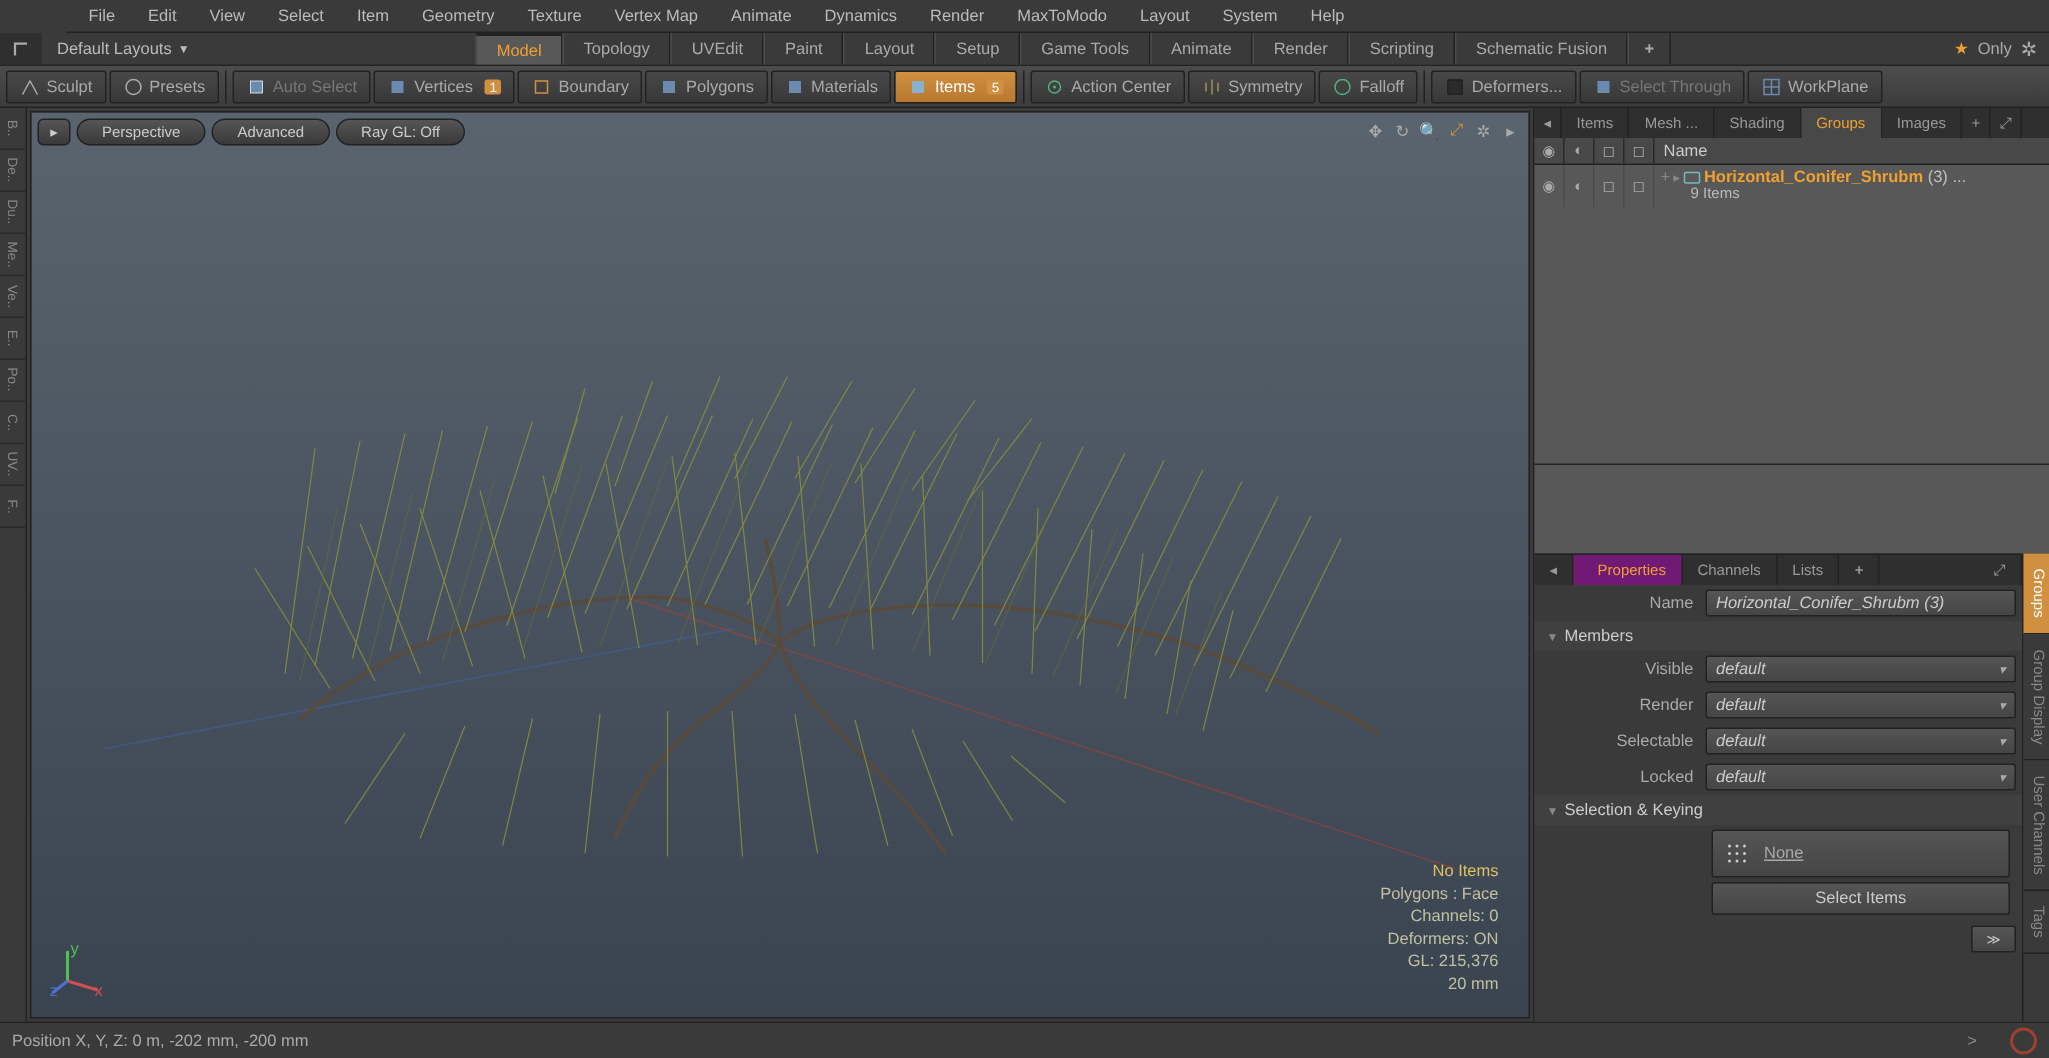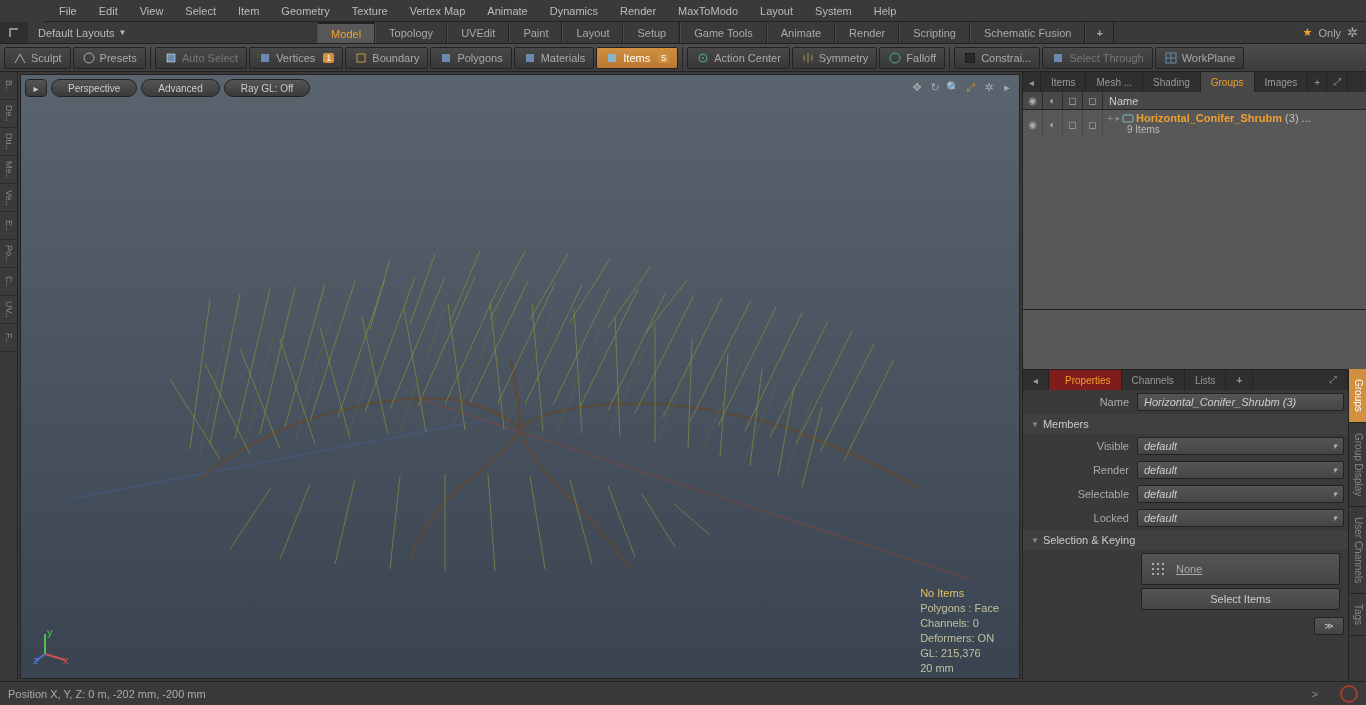--- a/index.html
+++ b/index.html
@@ -35,21 +35,21 @@
 .leftgutter { width:18px; background:#3a3a3a; border-right:1px solid #222; display:flex; flex-direction:column; }
 .leftgutter .vbtn { height:28px; display:flex; align-items:center; justify-content:center; font-size:9px; color:#888; border-bottom:1px solid #2a2a2a; writing-mode:vertical-rl; text-orientation:mixed; cursor:default; }
 
 
 .viewport { flex:1; position:relative; background:linear-gradient(#5a646e 0%, #4a5460 50%, #3a4450 100%); border:1px solid #222; margin:2px; }
 .vp-top { position:absolute; top:4px; left:4px; display:flex; gap:4px; }
 .pill { height:18px; padding:0 16px; display:flex; align-items:center; background:linear-gradient(#555,#3a3a3a); border-radius:9px; border:1px solid #222; color:#ccc; font-size:10px; cursor:default; }
 .pill.small { padding:0 6px; width:22px; justify-content:center; border-radius:4px; }
 .vp-topr { position:absolute; top:4px; right:4px; display:flex; gap:2px; }
 .vp-topr .icon { width:16px; height:16px; display:flex; align-items:center; justify-content:center; color:#aaa; cursor:default; }
-.statusoverlay { position:absolute; bottom:2px; right:20px; text-align:left; color:#c0c0a0; font-size:11px; line-height:15px; }
+.statusoverlay { position:absolute; bottom:14px; right:20px; text-align:right; color:#c0c0a0; font-size:11px; line-height:15px; }
 .statusoverlay .warn { color:#e0c060; }
 .axiswidget { position:absolute; bottom:12px; left:12px; width:40px; height:40px; }
 .shrub { position:absolute; left:50%; top:52%; transform:translate(-50%,-50%); width:900px; height:380px; }
 
 
 .rightpanel { width:344px; background:#3a3a3a; display:flex; flex-direction:column; border-left:1px solid #222; }
 .rtabs { height:20px; display:flex; background:#2f2f2f; align-items:center; }
 .rtab { padding:0 10px; height:100%; display:flex; align-items:center; color:#999; border-right:1px solid #222; cursor:default; font-size:10px; }
 .rtab.active { background:#484848; color:#f0a030; }
 .rtab.iconr { padding:0 6px; }
@@ -63,21 +63,21 @@
 .listrow .content { flex:1; padding:2px 4px; }
 .itemname { color:#f0a030; font-weight:bold; white-space:nowrap; overflow:hidden; text-overflow:ellipsis; }
 .itemsub { color:#bbb; font-size:10px; padding-left:20px; }
 .expand { flex:1; background:#585858; }
 
 
 .propwrap { display:flex; height:312px; }
 .props { flex:1; background:#3a3a3a; overflow:auto; border-top:1px solid #222; }
 .ptabs { height:20px; display:flex; background:#2f2f2f; }
 .ptab { padding:0 10px; height:100%; display:flex; align-items:center; color:#999; border-right:1px solid #222; cursor:default; font-size:10px; }
-.ptab.active { background:#7f1d1d; color:#f0a030;padding-left:16px; }
+.ptab.active { background:#701a75; color:#f0a030;padding-left:16px; }
 .ptab.plus { font-weight:bold; }
 .prow { display:flex; align-items:center; height:24px; padding:0 4px; }
 .prow .plabel { width:110px; text-align:right; padding-right:8px; color:#aaa; }
 .prow .pctl { flex:1; height:18px; background:linear-gradient(#555,#454545); border:1px solid #222; border-radius:2px; display:flex; align-items:center; padding:0 6px; color:#ccc; position:relative;font-style:italic; }
 .prow .pctl.drop::after { content:"▾"; position:absolute; right:6px; font-size:9px; color:#aaa; }
 .psection { display:flex; align-items:center; height:20px; padding:0 8px; color:#ccc; background:#404040; gap:4px; }
 .psection::before { content:"▼"; font-size:8px; color:#888; }
 .pbutton { height:22px; margin:3px 8px 3px 118px; background:linear-gradient(#555,#454545); border:1px solid #222; border-radius:2px; display:flex; align-items:center; justify-content:center; color:#ccc; cursor:default; }
 .pbutton.dim { color:#777; }
 .piconsel { height:32px; margin:3px 8px 3px 118px; background:linear-gradient(#555,#454545); border:1px solid #222; border-radius:2px; display:flex; align-items:center; padding:0 8px; gap:10px;text-decoration:underline; }
@@ -244,21 +244,21 @@
       </span>
       <span>Falloff</span>
     </div>
   <div class="divider"></div>
   <div class="tbtn">
       <span class="iconbox">
         <svg width="10" height="10">
           <rect x="0" y="0" width="10" height="10" fill="#2a2a2a" stroke="#111"></rect>
         </svg>
       </span>
-      <span>Constrai...</span>
+      <span>Deformers...</span>
     </div>
   <div class="tbtn">
       <span class="iconbox">
         <svg width="12" height="12">
           <rect x="2" y="2" width="8" height="8" fill="#6a8ab0"></rect>
         </svg>
       </span>
       <span style="color:#777">Select Through</span>
     </div>
   <div class="tbtn">

